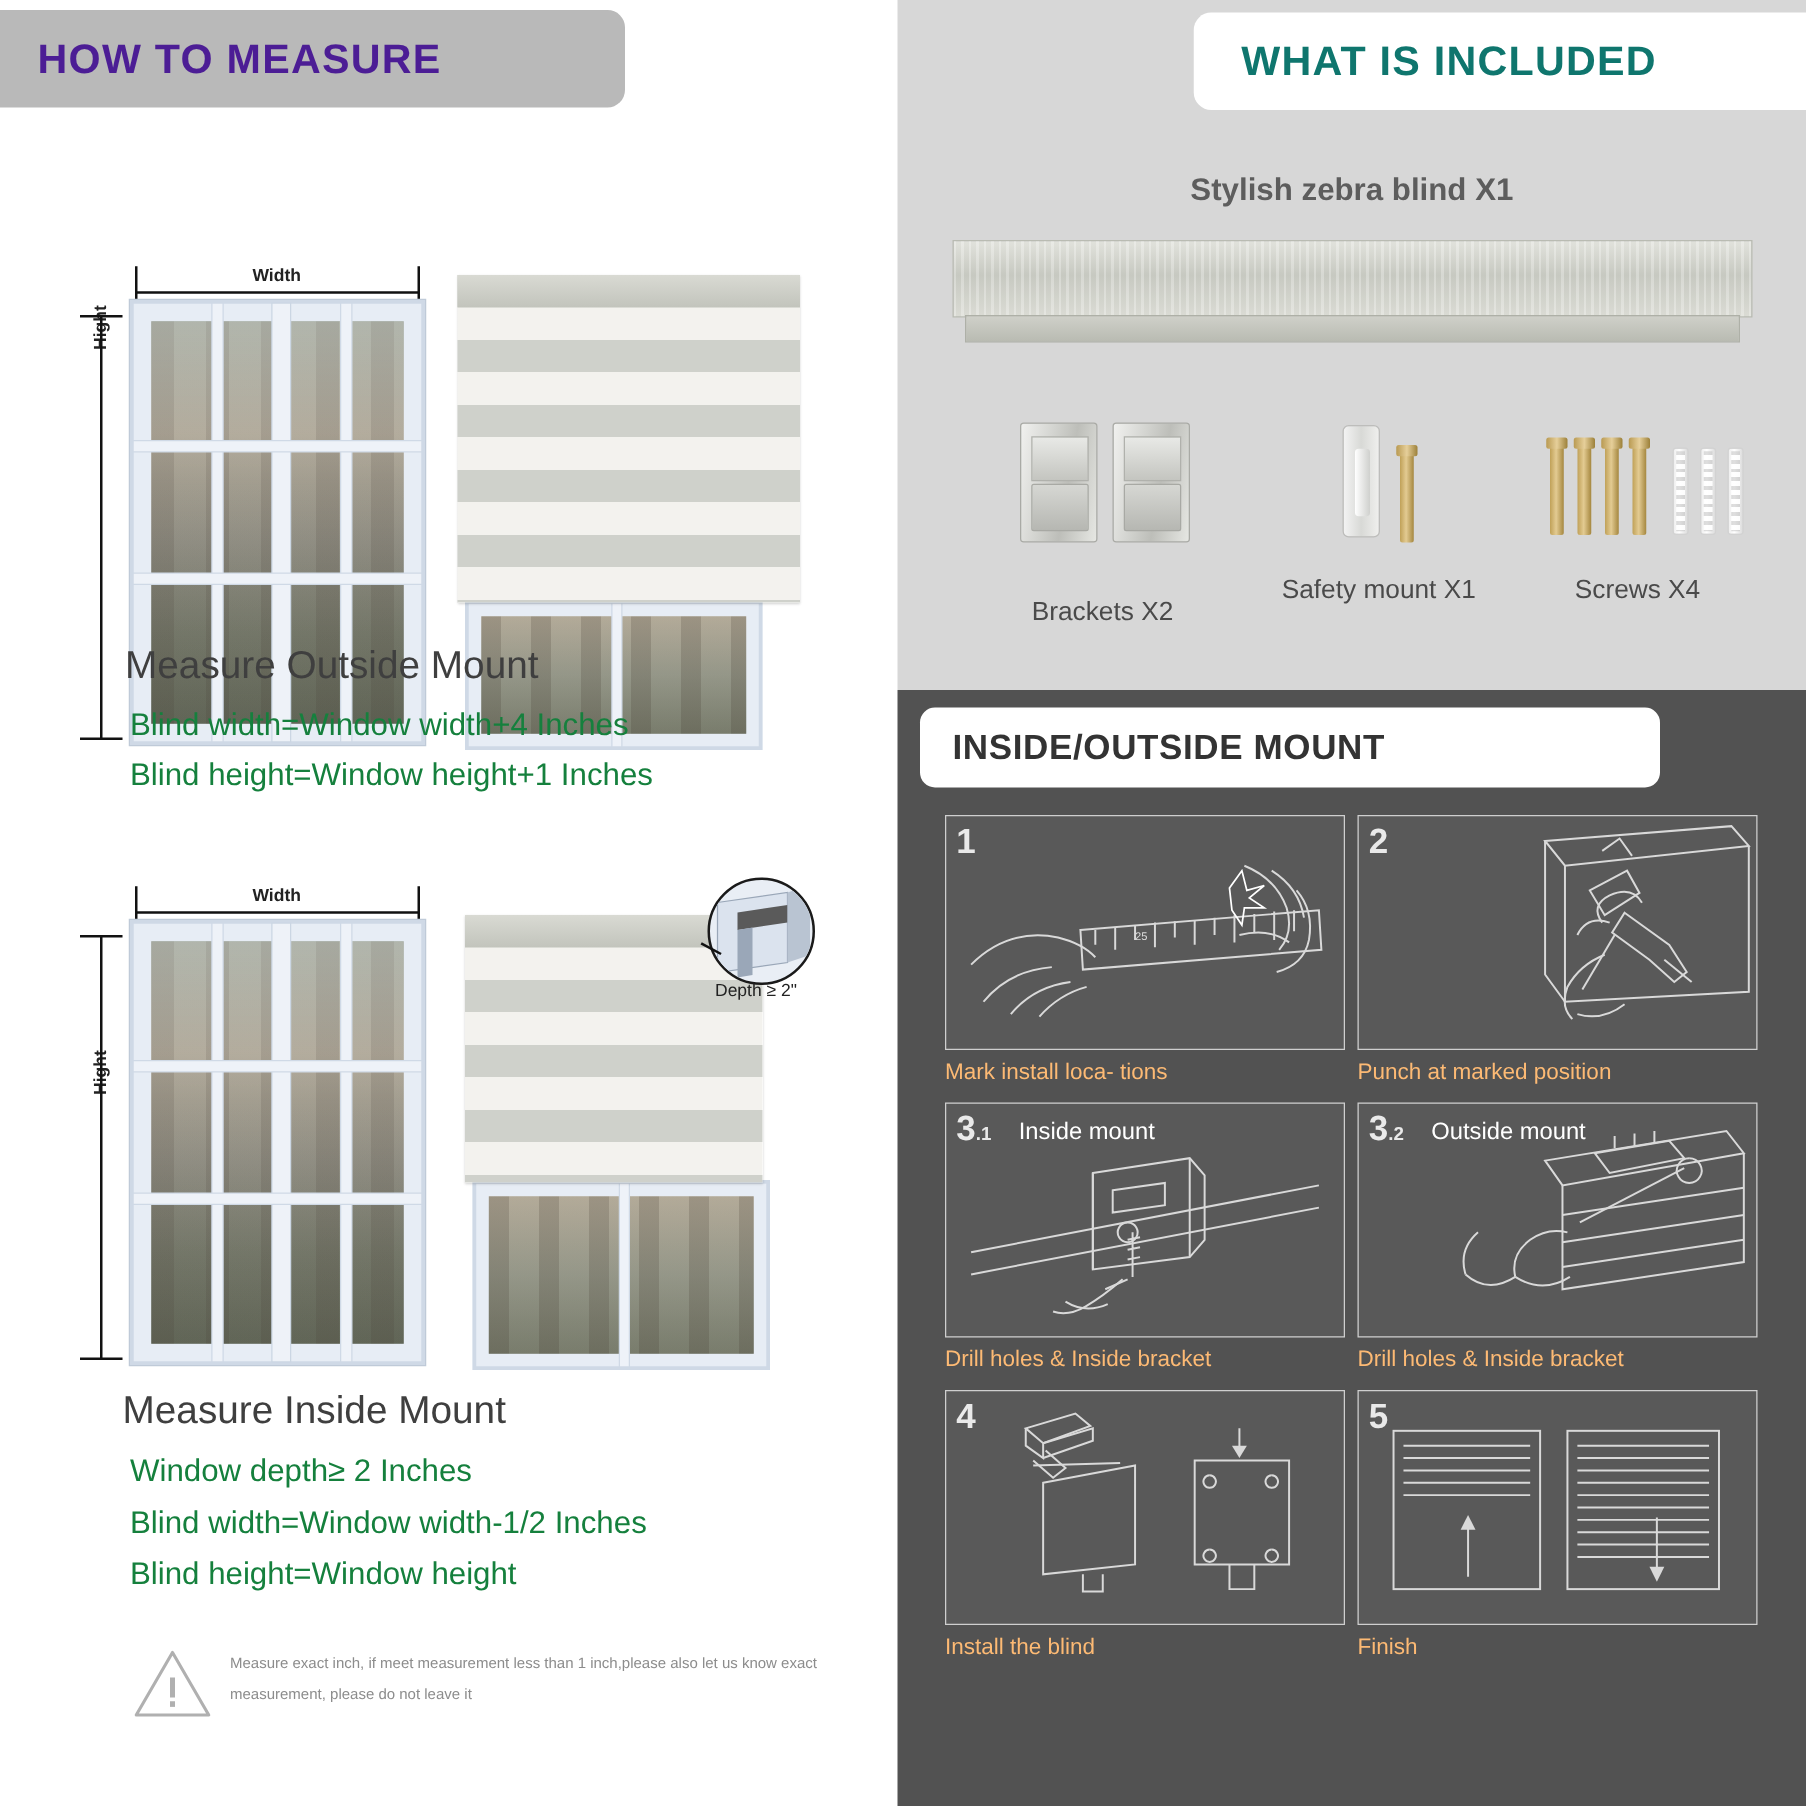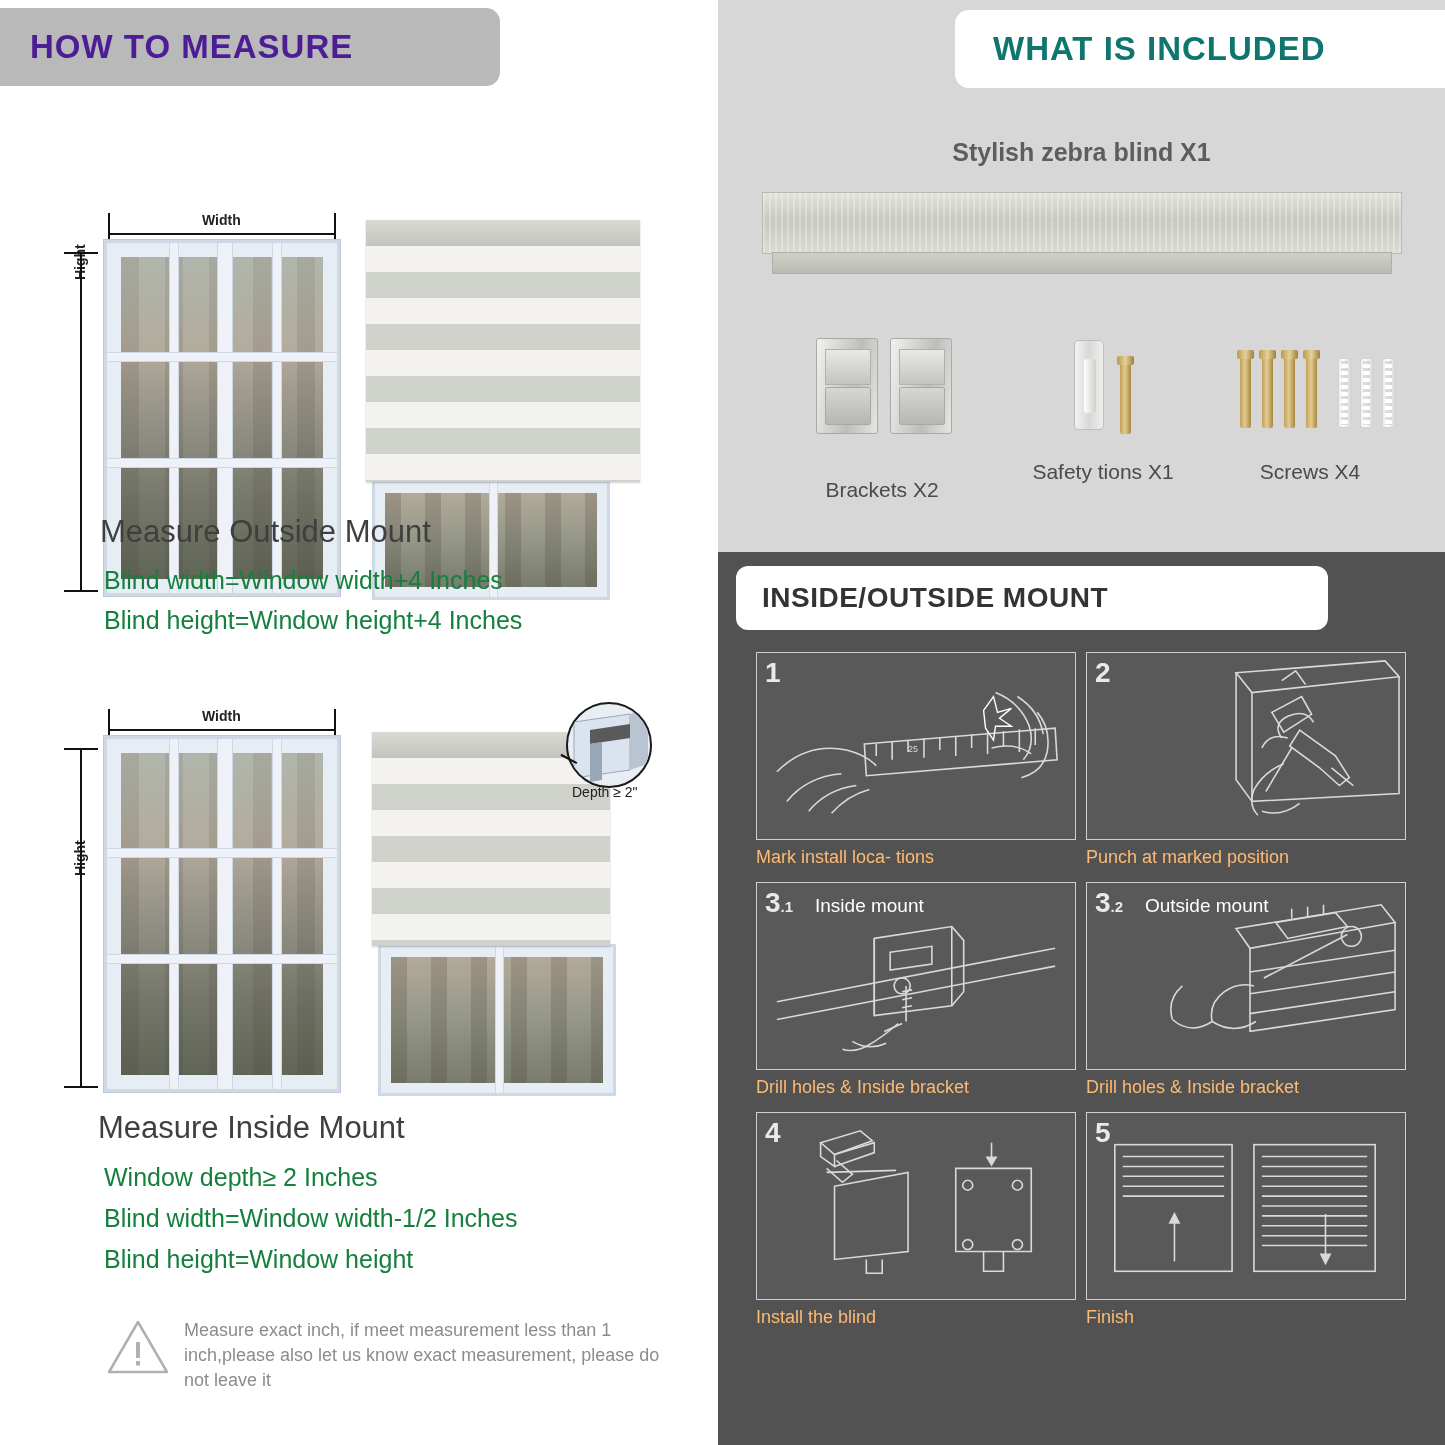--- a/index.html
+++ b/index.html
@@ -94,21 +94,21 @@
 
   .head-title {
     position:absolute; font-size:31px; color:#3f3f3f; font-weight:normal;
   }
   .body-line {
     position:absolute; font-size:25px; color:#15803d;
   }
 
   .note-box { position:absolute; display:flex; gap:14px; }
   .warn-tri { width:64px; height:58px; position:relative; flex:0 0 auto; }
-  .note-text { font-size:18px; color:#8c8c8c; line-height:25px; }
+  .note-text { font-size:12px; color:#8c8c8c; line-height:25px; }
 
   
   .right-top {
     position:absolute; left:718px; top:0; width:727px; height:552px;
     background:#d7d7d7;
   }
   .rt-band {
     position:absolute; right:0; top:10px; width:490px; height:78px;
     background:#ffffff;
     border-top-left-radius:14px; border-bottom-left-radius:14px;
@@ -272,21 +272,21 @@
           <div class="mullion-v" style="left:115px;width:7px;"></div>
         </div>
         <div class="blind-shade" style="left:0;top:0;width:274px;height:262px;">
           <div class="blind-head"></div>
         </div>
       </div>
     </div>
 
     <div class="head-title" style="left:100px;top:514px;">Measure Outside Mount</div>
     <div class="body-line" style="left:104px;top:566px;">Blind width=Window width+4 Inches</div>
-    <div class="body-line" style="left:104px;top:606px;">Blind height=Window height+4 Inches</div>
+    <div class="body-line" style="left:104px;top:606px;">Blind height=Window height+1 Inches</div>
 
     <div class="win-block" style="left:0;top:696px;width:712px;height:400px;">
 
       <div class="dim-label" style="position:absolute;left:202px;top:12px;">Width</div>
       <div class="arrow-line" style="left:108px;top:33px;width:228px;height:1.5px;"></div>
       <div class="tick" style="left:108px;top:13px;width:1.5px;height:40px;"></div>
       <div class="tick" style="left:334px;top:13px;width:1.5px;height:40px;"></div>
 
       <div class="dim-label" style="position:absolute;left:72px;top:180px;transform:rotate(-90deg);transform-origin:left top;">Hight</div>
       <div class="arrow-line" style="left:80px;top:52px;width:1.5px;height:340px;"></div>
@@ -357,21 +357,21 @@
 
       <div class="part" style="left:14px;top:0;width:220px;height:170px;">
         <div class="bracket" style="left:44px;top:8px;"></div>
         <div class="bracket" style="left:118px;top:8px;"></div>
         <div class="part-label" style="top:148px;">Brackets X2</div>
       </div>
 
       <div class="part" style="left:240px;top:0;width:210px;height:170px;">
         <div class="safety" style="left:76px;top:10px;"></div>
         <div class="screw" style="left:122px;top:32px;"></div>
-        <div class="part-label" style="top:130px;">Safety tions X1</div>
+        <div class="part-label" style="top:130px;">Safety mount X1</div>
       </div>
 
       <div class="part" style="left:452px;top:0;width:200px;height:170px;">
         <div class="screw" style="left:30px;top:26px;"></div>
         <div class="screw" style="left:52px;top:26px;"></div>
         <div class="screw" style="left:74px;top:26px;"></div>
         <div class="screw" style="left:96px;top:26px;"></div>
         <div class="anchor" style="left:128px;top:28px;"></div>
         <div class="anchor" style="left:150px;top:28px;"></div>
         <div class="anchor" style="left:172px;top:28px;"></div>

